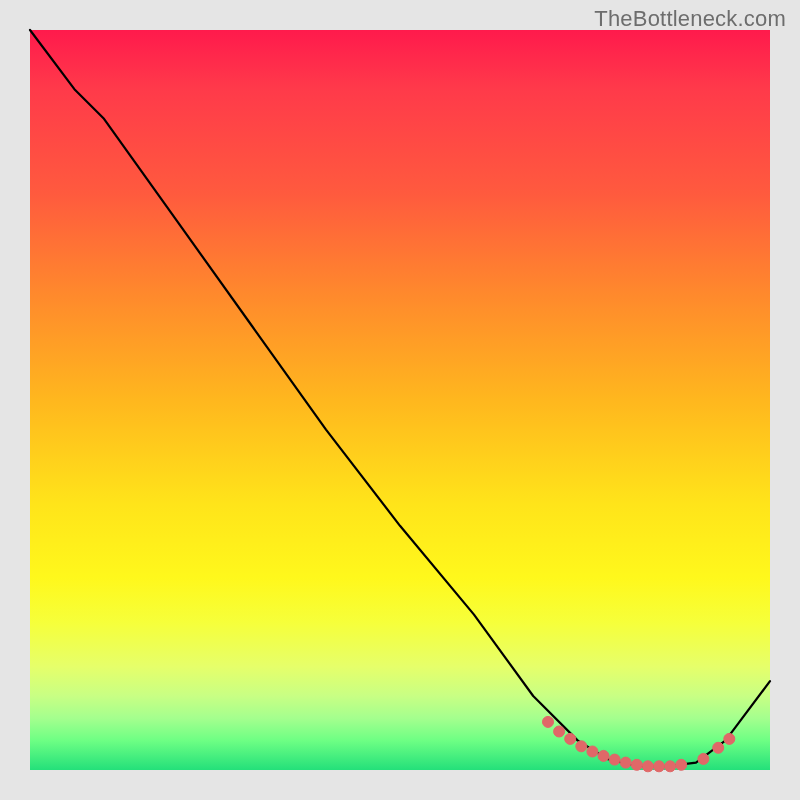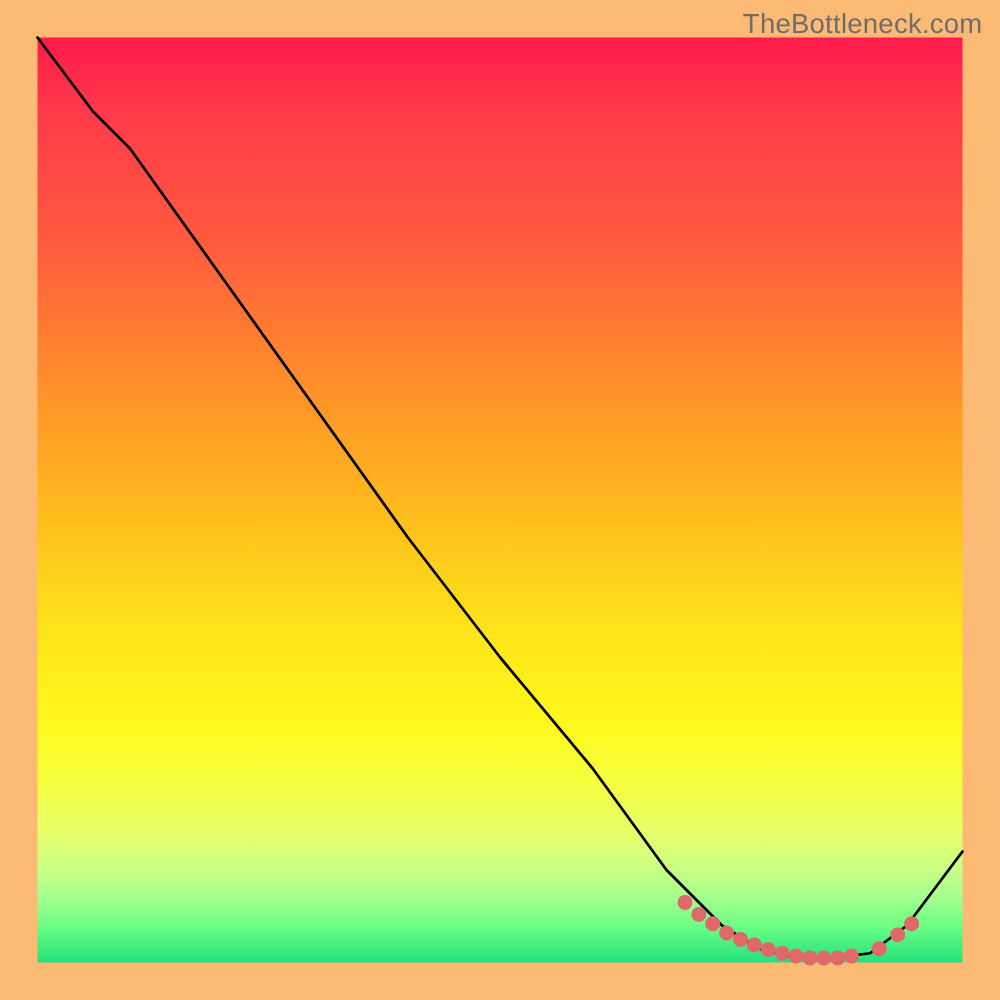--- a/index.html
+++ b/index.html
@@ -10,21 +10,21 @@
     background: #000;
     overflow: hidden;
     font-family: -apple-system, BlinkMacSystemFont, "Segoe UI", Arial, sans-serif;
   }
   .frame {
     position: absolute;
     left: 0;
     top: 0;
     width: 800px;
     height: 800px;
-    background: #fdba74;
+    background: #e5e5e5;
   }
   .plot-area {
     position: absolute;
     left: 30px;
     top: 30px;
     width: 740px;
     height: 740px;
     
     background: linear-gradient(
       to bottom,

